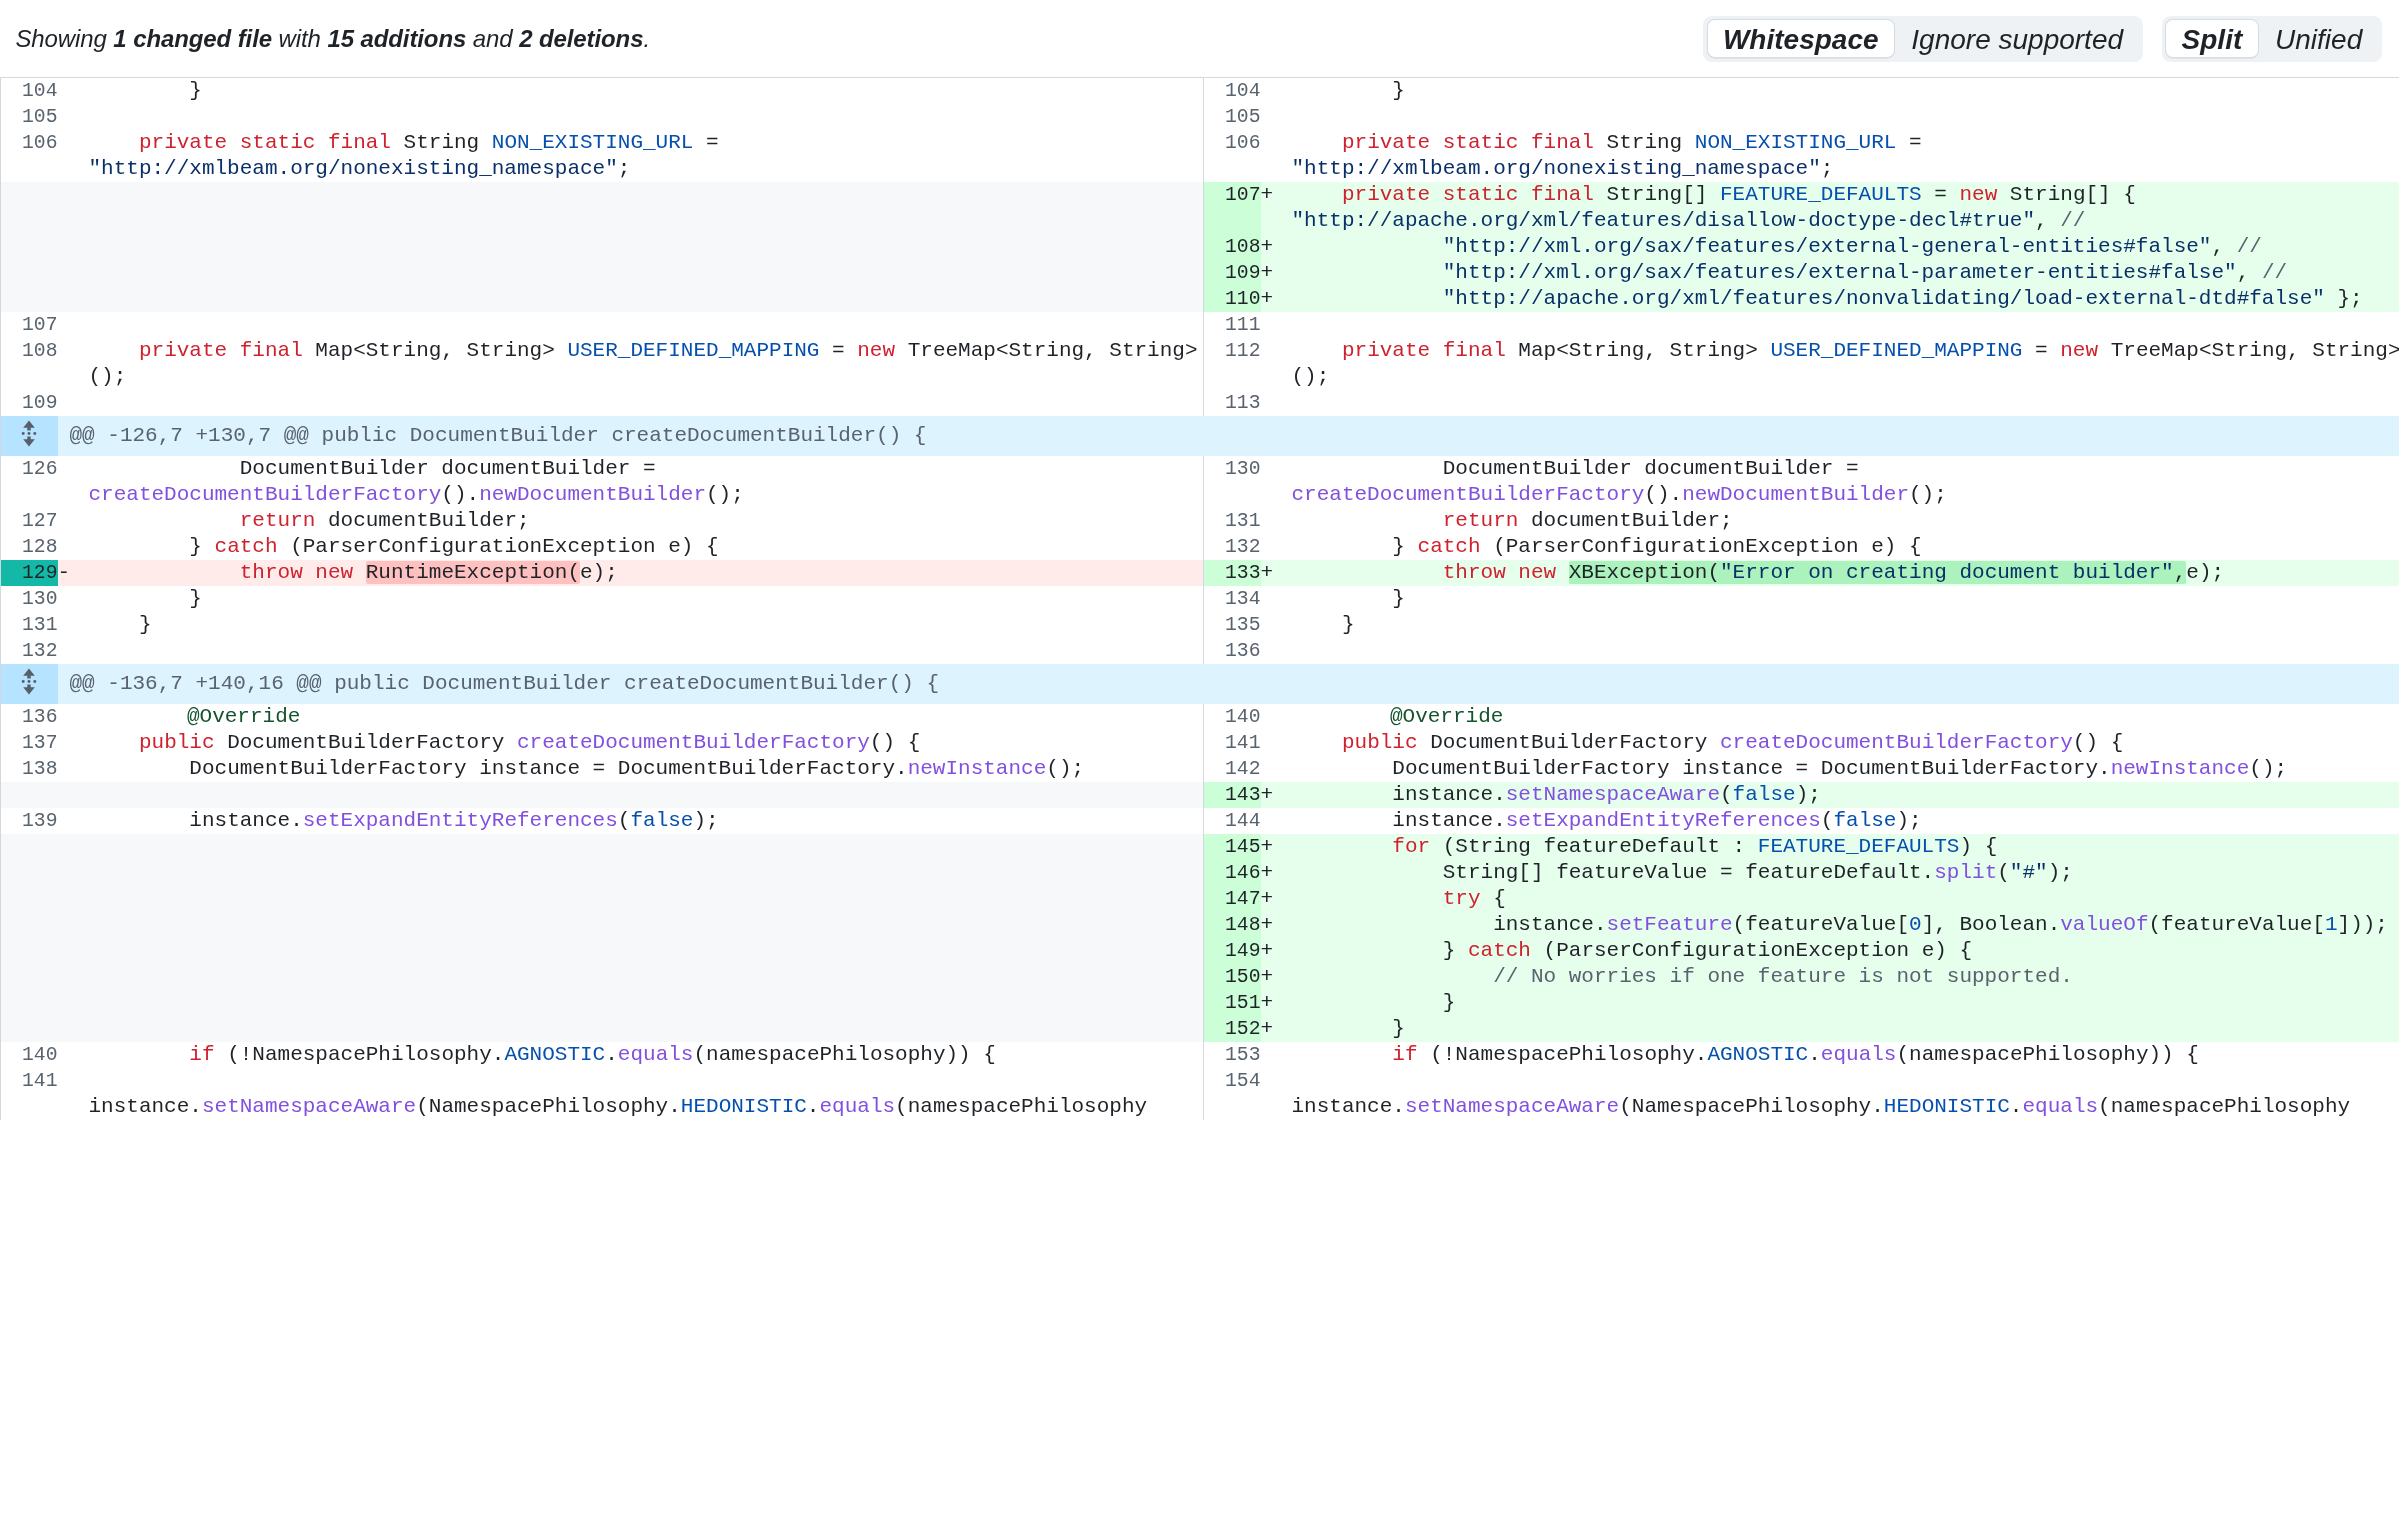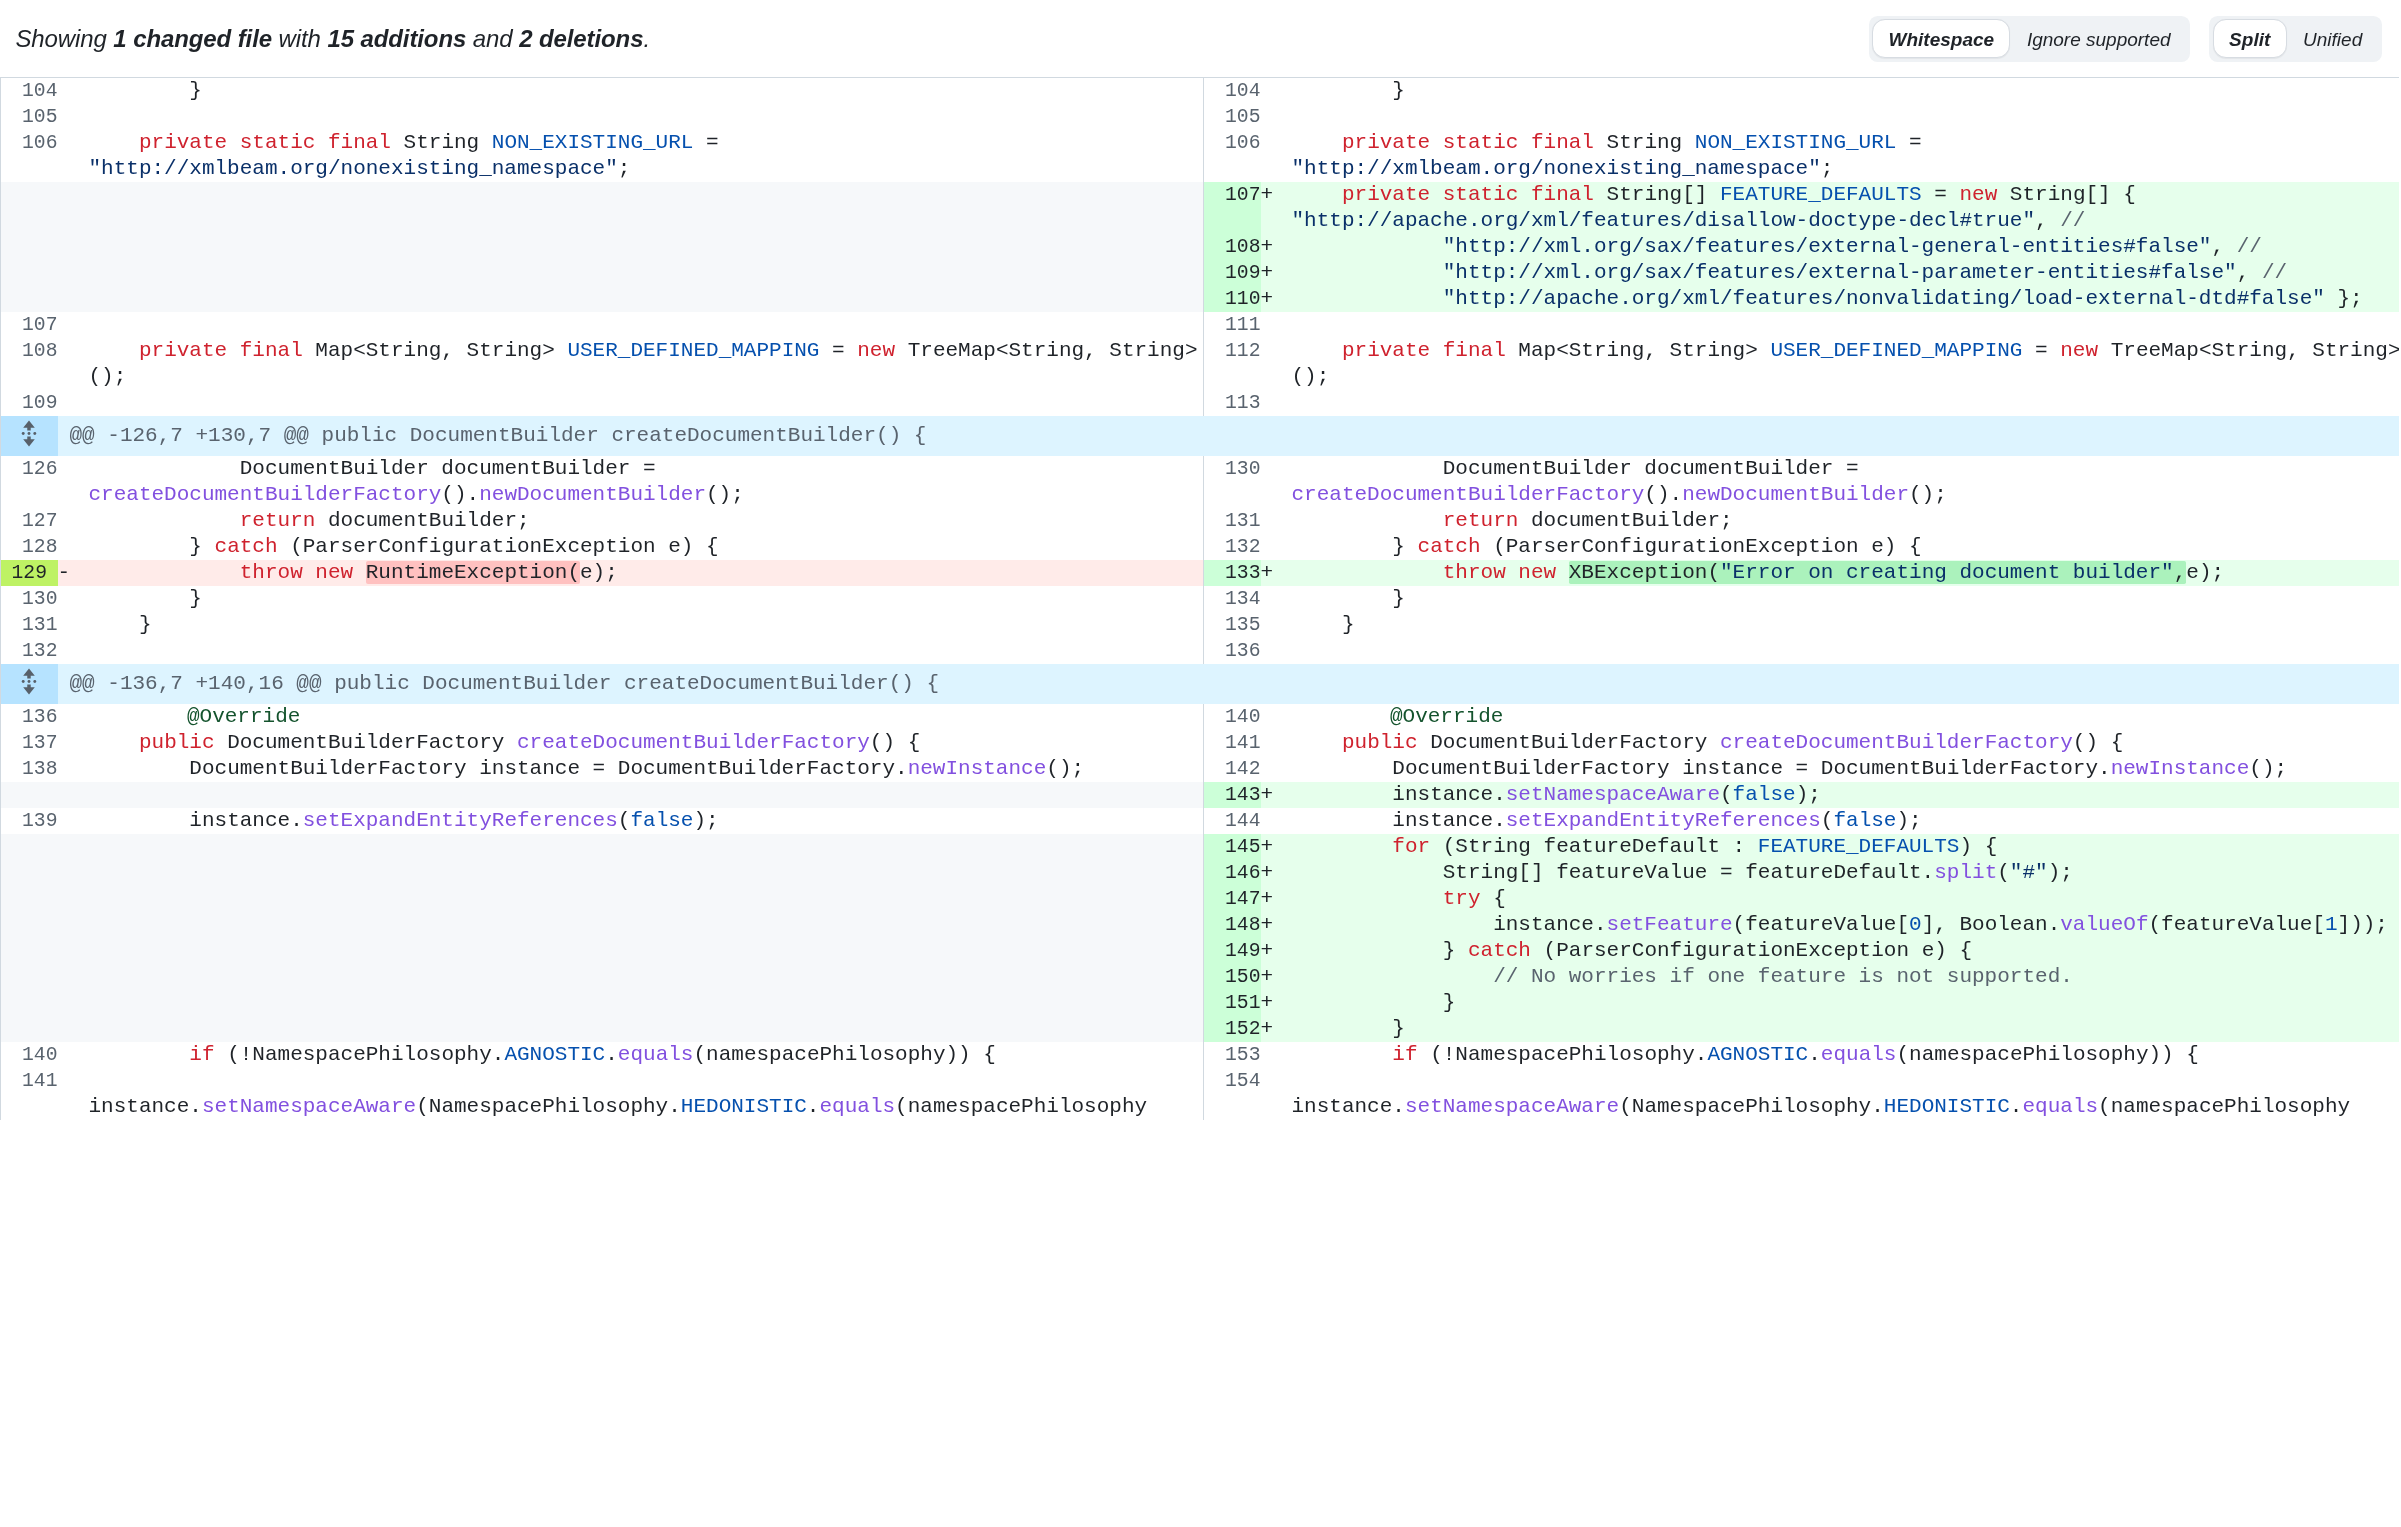--- a/index.html
+++ b/index.html
@@ -31,26 +31,26 @@
   .header-controls { display: flex; align-items: center; gap: 19px; }
   .seg-group {
     display: flex;
     align-items: center;
     background: #eff2f5;
     border-radius: 8.6px;
     padding: 3.4px;
     height: 46px;
   }
   .seg-btn {
-    font-size: 19px;
+    font-size: 28px;
     color: #1f2328;
     padding: 0 15.4px;
     height: 39px;
     line-height: 39px;
-    border-radius: 13px;
+    border-radius: 8px;
     white-space: nowrap;
     border: 0.9px solid transparent;
     cursor: pointer;
   }
   .seg-btn.active {
     background: #ffffff;
     font-weight: 700;
     border: 0.9px solid #d7dce2;
     box-shadow: 0 0.9px 0.9px rgba(27,31,36,0.06);
   }
@@ -287,21 +287,21 @@
   <tr>
     <td class="num">128</td>
     <td class="sign"></td>
     <td class="code">        } <span class="k">catch</span> (ParserConfigurationException e) {</td>
     <td class="num">132</td>
     <td class="sign"></td>
     <td class="code">        } <span class="k">catch</span> (ParserConfigurationException e) {</td>
   </tr>
 
   <tr>
-    <td class="num" style="background:#bef264;color:#1f2328;text-align:center;">129</td>
+    <td class="num" style="background:#14b8a6;color:#1f2328;">129</td>
     <td class="sign" style="background:#ffebe9;">-</td>
     <td class="code" style="background:#ffebe9;">            <span class="k">throw new</span> <span class="wd">RuntimeException(</span>e);</td>
     <td class="num" style="background:#ccffd8;color:#1f2328;">133</td>
     <td class="sign" style="background:#e6ffec;">+</td>
     <td class="code" style="background:#e6ffec;">            <span class="k">throw new</span> <span class="wa">XBException(<span class="s">"Error on creating document builder"</span>,</span>e);</td>
   </tr>
 
   <tr>
     <td class="num">130</td>
     <td class="sign"></td>

